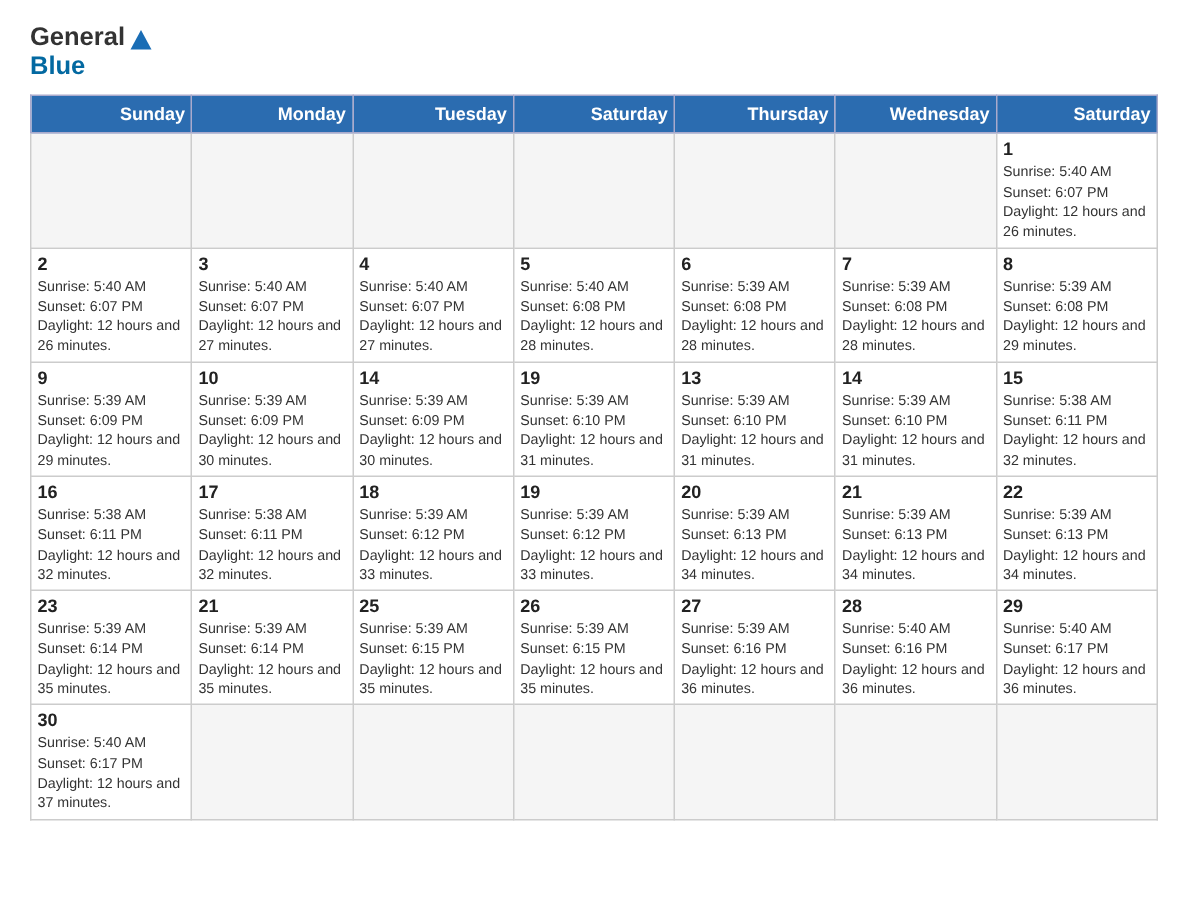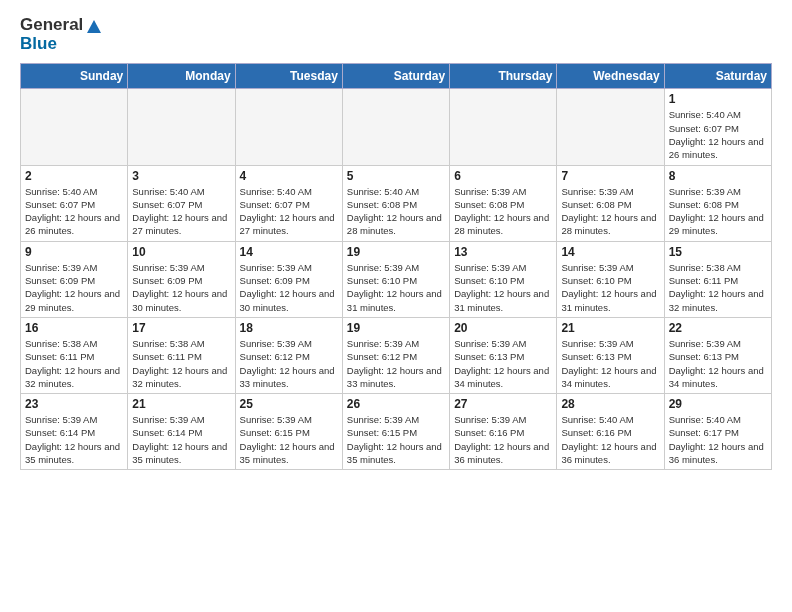--- a/index.html
+++ b/index.html
@@ -326,15 +326,30 @@
 and 36 minutes.</div>
           </td>
           <td>
             <span class="day-number">29</span>
             <div class="day-info">Sunrise: 5:40 AM
 Sunset: 6:17 PM
 Daylight: 12 hours
 and 36 minutes.</div>
           </td>
         </tr>
+        <tr class="last-row">
+          <td>
+            <span class="day-number">30</span>
+            <div class="day-info">Sunrise: 5:40 AM
+Sunset: 6:17 PM
+Daylight: 12 hours
+and 37 minutes.</div>
+          </td>
+          <td class="empty"></td>
+          <td class="empty"></td>
+          <td class="empty"></td>
+          <td class="empty"></td>
+          <td class="empty"></td>
+          <td class="empty"></td>
+        </tr>
       </tbody>
   </table>
 </div>
 
 </body></html>

